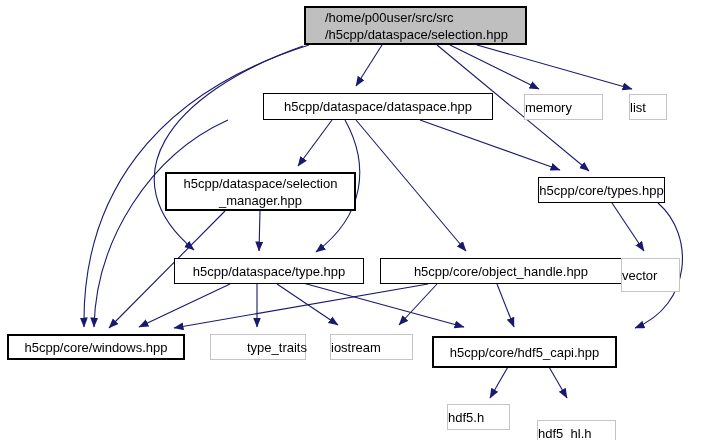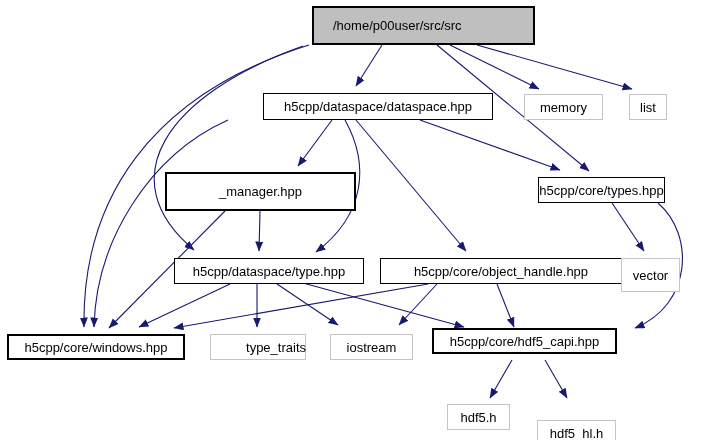--- a/index.html
+++ b/index.html
@@ -7,21 +7,21 @@
        font-family:"Liberation Sans","DejaVu Sans",sans-serif;}
   #graph{position:absolute;left:0;top:0;width:707px;height:440px;}
   #edges{position:absolute;left:0;top:0;width:707px;height:440px;z-index:1;}
   .node{position:absolute;box-sizing:border-box;background:#ffffff;z-index:2;
         display:flex;flex-direction:column;justify-content:center;
         font-size:13px;line-height:17px;color:#000000;white-space:nowrap;}
   .node.main{background:#bfbfbf;border:2px solid #000000;
              align-items:flex-start;padding-left:6px;}
   .node.project{border:1px solid #000000;align-items:center;}
   .node.project-bold{border:2px solid #000000;align-items:center;}
-  .node.system{border:1px solid #c4c4c4;align-items:center;}
+  .node.system{border:1px solid #c4c4c4;align-items:flex-start;}
   .node span{display:block;}
   path.edge{fill:none;stroke:#191970;stroke-width:1.1px;}
 </style>
 </head>
 <body>
 
 <div id="graph">
   <svg id="edges" width="707" height="440" viewBox="0 0 707 440">
     <defs>
       <marker id="arrow" markerUnits="userSpaceOnUse" markerWidth="11" markerHeight="9" refX="9.5" refY="4" orient="auto">
@@ -46,33 +46,35 @@
       <path d="M230,284 L139,327" class="edge" stroke="#191970" marker-end="url(#arrow)"></path>
       <path d="M257,284 L257,327" class="edge" stroke="#191970" marker-end="url(#arrow)"></path>
       <path d="M277,284 L338,325" class="edge" stroke="#191970" marker-end="url(#arrow)"></path>
       <path d="M303,283 L464,327" class="edge" stroke="#191970" marker-end="url(#arrow)"></path>
       <path d="M428,284 L174,328" class="edge" stroke="#191970" marker-end="url(#arrow)"></path>
       <path d="M437,284 L399,325" class="edge" stroke="#191970" marker-end="url(#arrow)"></path>
       <path d="M497,284 L514,327" class="edge" stroke="#191970" marker-end="url(#arrow)"></path>
       <path d="M512,360 L490,398" class="edge" stroke="#191970" marker-end="url(#arrow)"></path>
       <path d="M545,360 L567,398" class="edge" stroke="#191970" marker-end="url(#arrow)"></path>
     </svg>
-<div class="node main" style="left: 312px; top: 6px; width: 223px; height: 39px; padding-left: 19px;">
+<div class="node main" style="left: 304px; top: 6px; width: 223px; height: 39px; padding-left: 19px;">
       <span>/home/p00user/src/src</span>
+      <span>/h5cpp/dataspace/selection.hpp</span>
     </div>
     <div class="node project" style="left: 222px; top: 93px; width: 230px; height: 27px; margin-left: 41px;">
       <span>h5cpp/dataspace/dataspace.hpp</span>
     </div>
     <div class="node system" style="left: 524px; top: 94px; width: 79px; height: 26px;">
       <span>memory</span>
     </div>
     <div class="node system" style="left: 629px; top: 94px; width: 38px; height: 26px;">
       <span>list</span>
     </div>
     <div class="node project-bold" style="left: 165px; top: 172px; width: 191px; height: 39px;">
+      <span>h5cpp/dataspace/selection</span>
       <span>_manager.hpp</span>
     </div>
     <div class="node project" style="left: 538px; top: 177px; width: 127px; height: 26px;">
       <span>h5cpp/core/types.hpp</span>
     </div>
     <div class="node project" style="left: 162px; top: 258px; width: 190px; height: 26px; margin-left: 12px;">
       <span>h5cpp/dataspace/type.hpp</span>
     </div>
     <div class="node project" style="left: 380px; top: 258px; width: 242px; height: 26px;">
       <span>h5cpp/core/object_handle.hpp</span>
@@ -82,21 +84,21 @@
     </div>
     <div class="node project-bold" style="left: 7px; top: 334px; width: 178px; height: 26px;">
       <span>h5cpp/core/windows.hpp</span>
     </div>
     <div class="node system" style="left: 210px; top: 334px; width: 96px; height: 26px; padding-left: 36px;">
       <span>type_traits</span>
     </div>
     <div class="node system" style="left: 330px; top: 334px; width: 83px; height: 26px;">
       <span>iostream</span>
     </div>
-    <div class="node project-bold" style="left: 432px; top: 328px; width: 185px; height: 26px; text-align: center;">
+    <div class="node project-bold" style="left: 432px; top: 336px; width: 185px; height: 32px; text-align: center;">
       <span>h5cpp/core/hdf5_capi.hpp</span>
     </div>
     <div class="node system" style="left: 447px; top: 404px; width: 63px; height: 26px;">
       <span>hdf5.h</span>
     </div>
     <div class="node system" style="left: 537px; top: 404px; width: 79px; height: 26px; margin-top: 16px;">
       <span>hdf5_hl.h</span>
     </div>
   </div>
 

